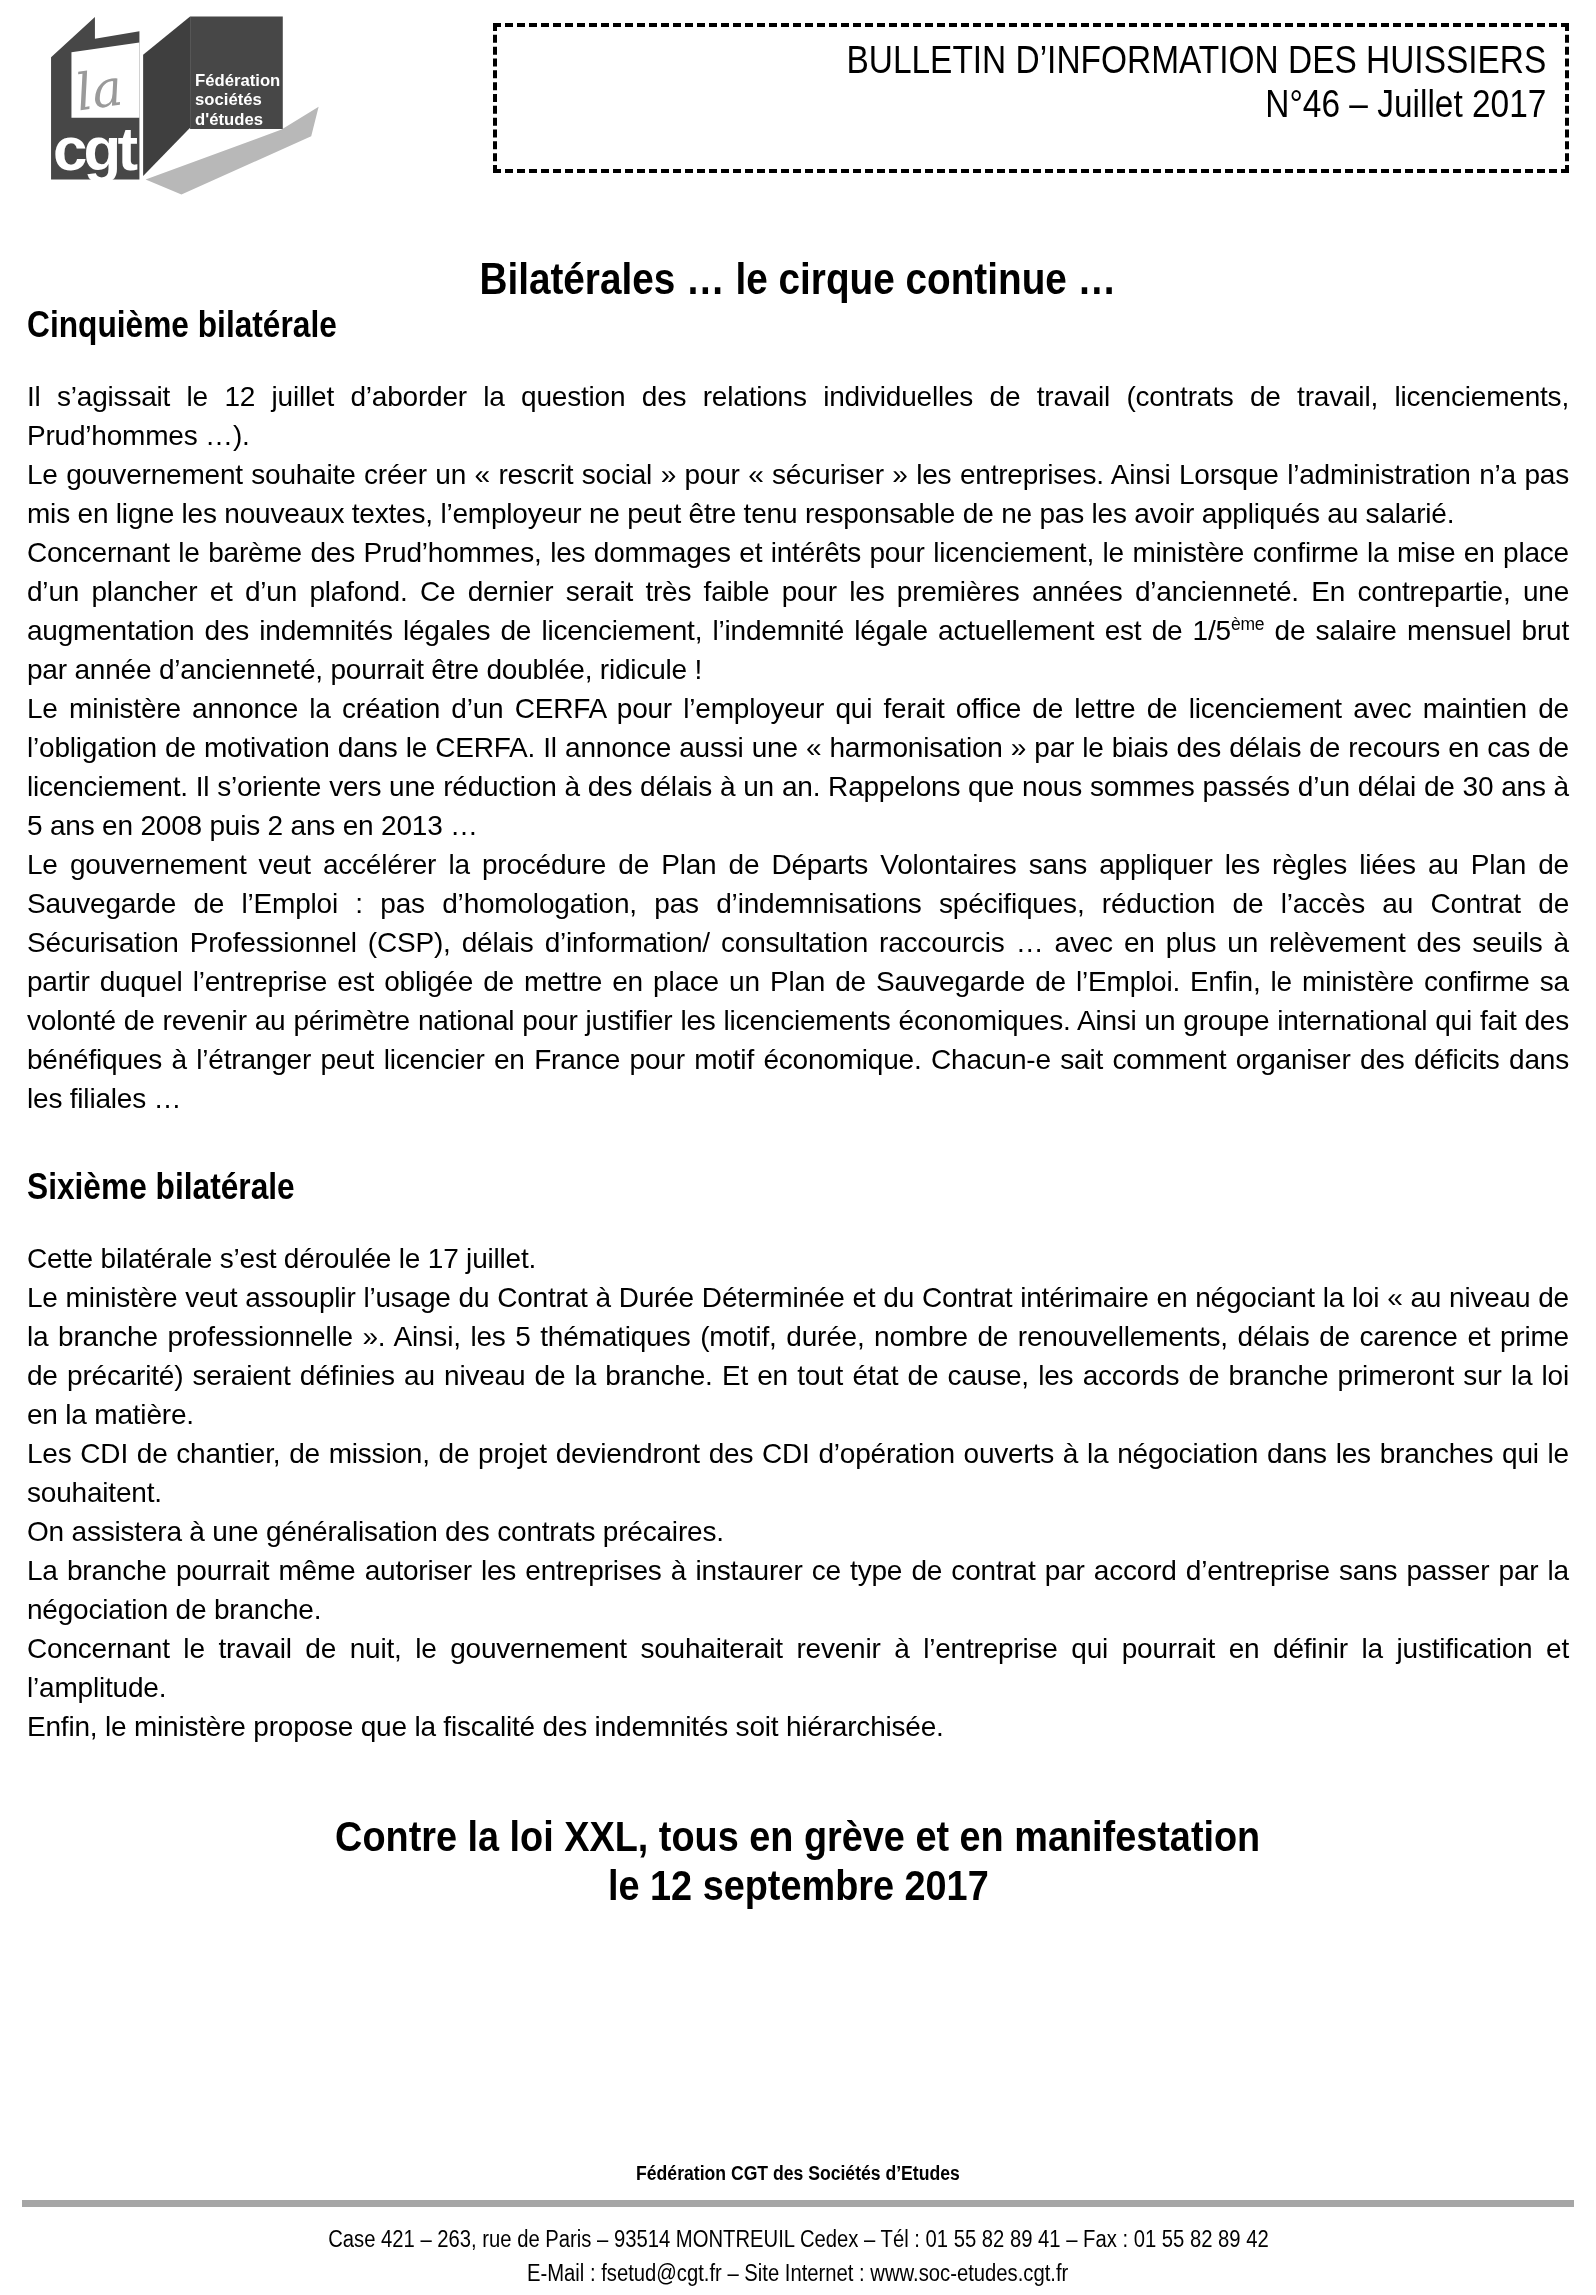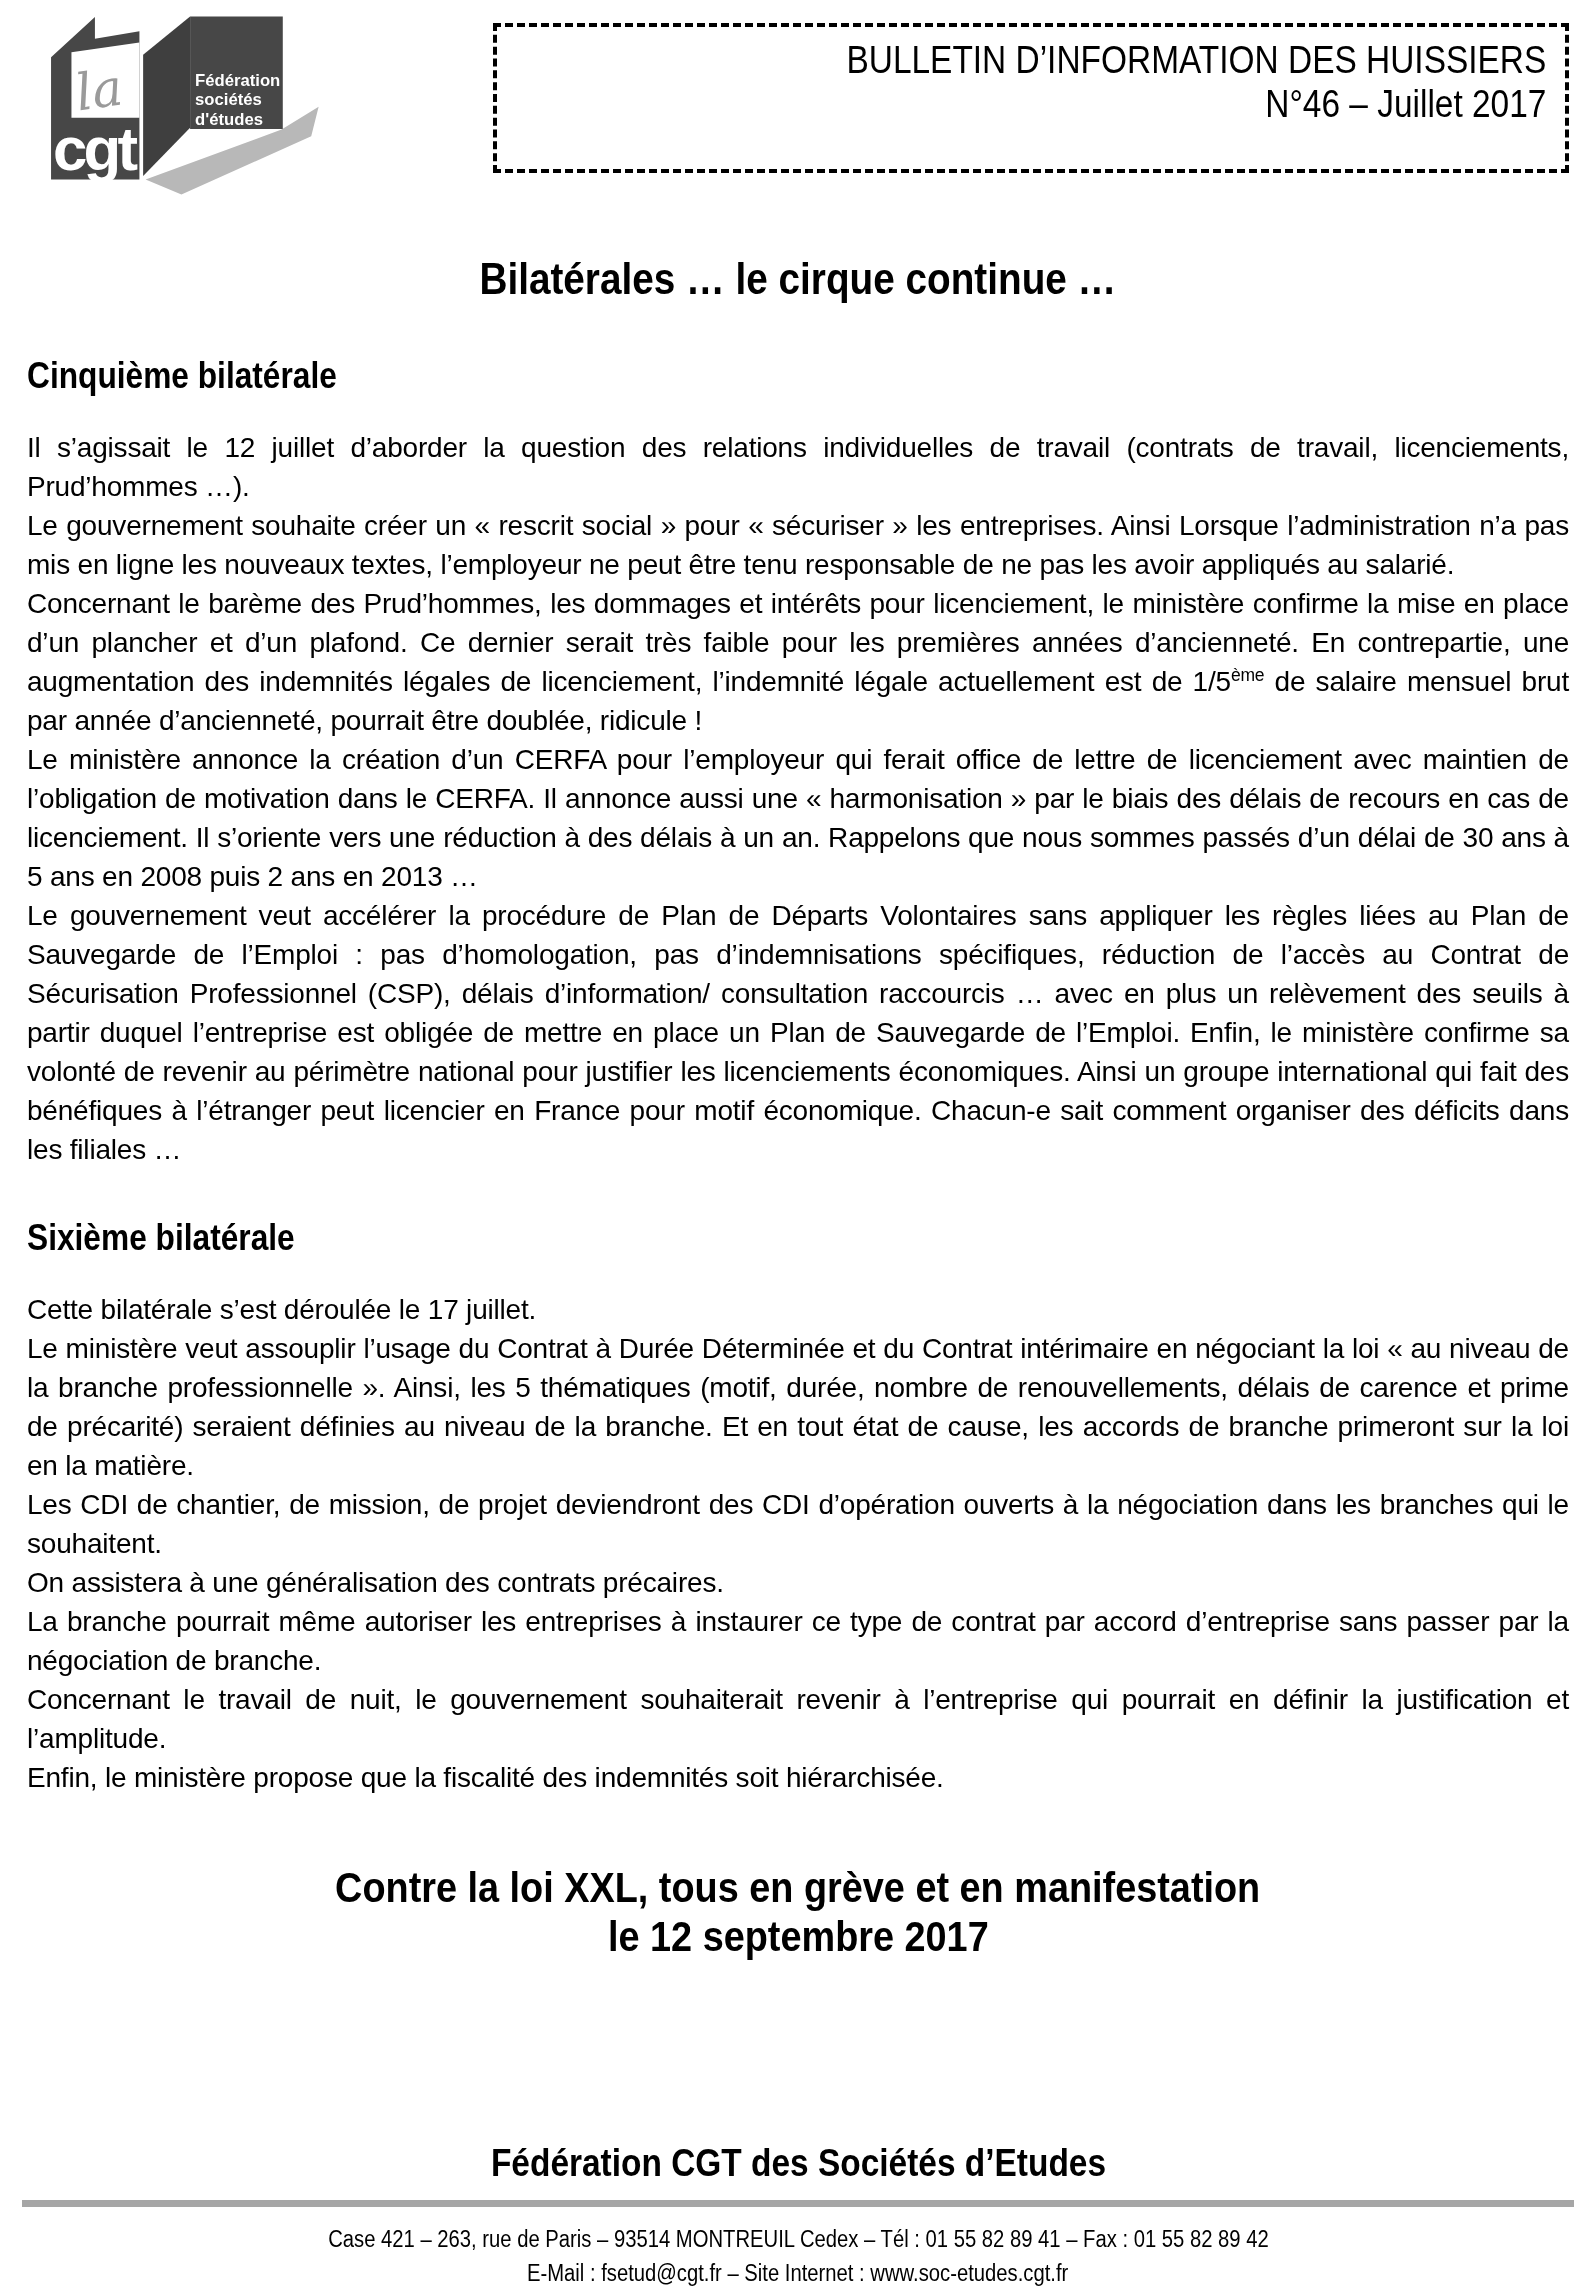--- a/index.html
+++ b/index.html
@@ -20,35 +20,35 @@
   .logo{margin-left:-5.4px;}
   .logo svg{display:block;width:309px;height:auto;}
   .bulletin-box{
     margin-top:9.4px;width:1076px;height:150px;box-sizing:border-box;
     border:4px dashed #000;text-align:right;padding:10.8px 19px 0 0;
   }
   .bulletin-title-line{font-size:38px;line-height:44px;font-weight:normal;letter-spacing:0;white-space:nowrap;}
 
   
   .main-title{margin-top:38px;text-align:center;font-size:44px;font-weight:bold;}
-  .section-heading{margin-top:51px;font-size:36px;font-weight:bold;}
+  .section-heading{font-size:36px;font-weight:bold;}
   .section-heading.second{margin-top:48px;}
 
   
   .body-block{margin-top:31px;font-size:28px;line-height:39px;text-align:justify;letter-spacing:-0.2px;}
   .body-block p{margin:0;}
   .gap-before{margin-top:39px;}
   sup{font-size:17.5px;line-height:0;}
 
   
   .cta{margin-top:66px;text-align:center;font-weight:bold;font-size:43px;line-height:49px;}
 
   
   .footer-wrap{position:absolute;left:27px;right:27px;bottom:5.4px;text-align:center;}
-  .footer-org{font-size:38px;font-weight:bold;}
+  .footer-org{font-size:20px;font-weight:bold;}
   .footer-rule{height:6.7px;background:#a6a6a6;margin:15px -5.4px 15px -5.4px;}
   .footer-line{font-size:23px;line-height:34px;}
 </style>
 </head>
 <body>
 
 <div class="page">
 
   <div class="header">
 

